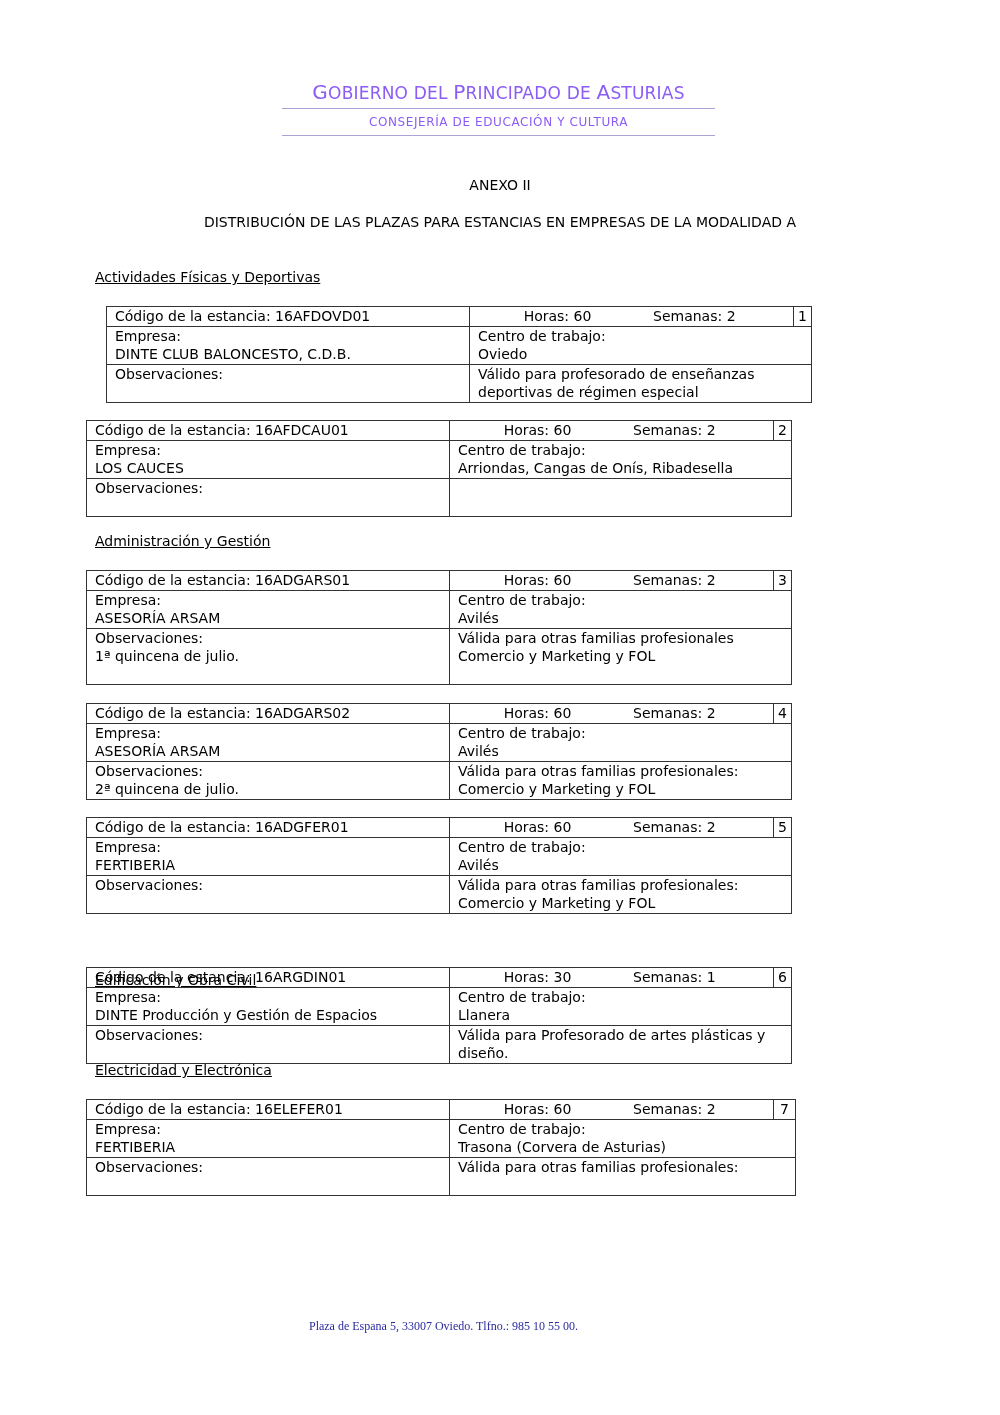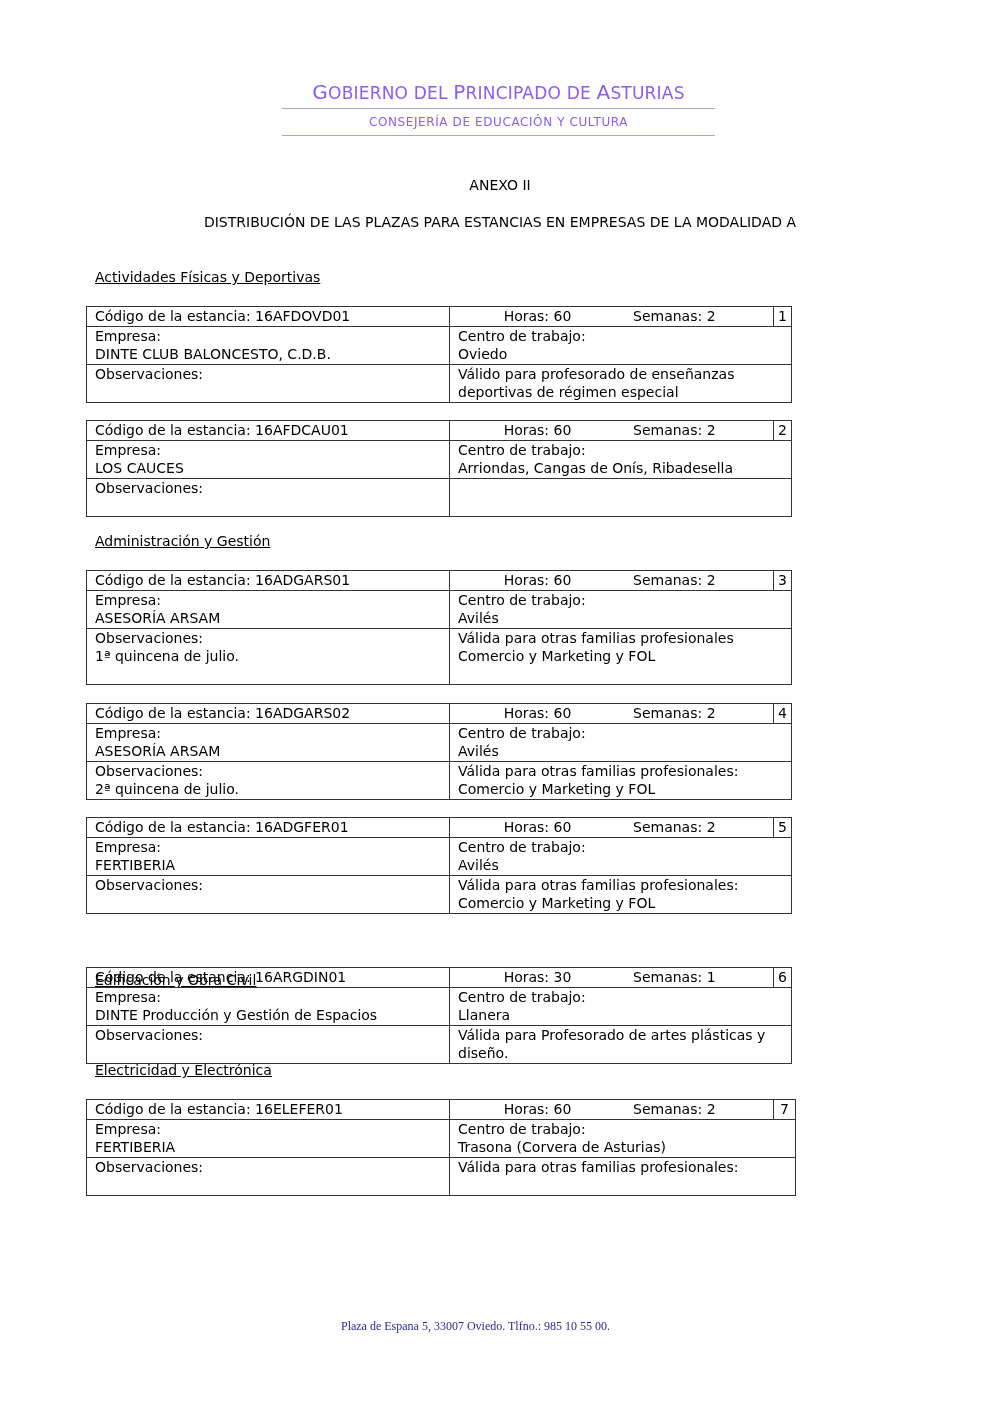--- a/index.html
+++ b/index.html
@@ -10,40 +10,40 @@
   .hr { height: 1px; background: #a9a3d6; width: 433px; }
   .consejeria { font-size: 12px; letter-spacing: 0.6px; line-height: 26px; height: 26px; }
   .doc-title { position: absolute; left: 0; width: 1000px; text-align: center; font-size: 14px; }
   .section-title { position: absolute; left: 95px; font-size: 14px; text-decoration: underline; }
   table.est { position: absolute; left: 86px; border-collapse: collapse; font-size: 14px; line-height: 18.5px; }
   table.est td { border: 1px solid #333; padding: 0 8px; vertical-align: top; }
   table.est td.c1 { width: 346px; }
   table.est td.c2 { width: 159px; border-right: none; text-align: center; }
   table.est td.c3 { width: 132px; border-left: none; }
   table.est td.c4 { width: 13px; text-align: center; padding: 0 2px; }
-  .footer { position: absolute; left: 0; width: 887px; top: 1319px; text-align: center; font-family: "Liberation Serif", serif; font-size: 12px; color: #2a2aa0; padding-left: 32px; }
+  .footer { position: absolute; left: 0; width: 887px; top: 1319px; text-align: center; font-family: "Liberation Serif", serif; font-size: 12px; color: #2a2aa0; }
 </style>
 </head>
 <body>
 
 <div class="header">
   <div class="gov-title">
     <span class="cap">G</span><span>OBIERNO DEL </span><span class="cap">P</span><span>RINCIPADO DE </span><span class="cap">A</span><span>STURIAS</span>
   </div>
   <div class="hr"></div>
   <div class="consejeria">CONSEJERÍA DE EDUCACIÓN Y CULTURA</div>
   <div class="hr"></div>
 </div>
 
 <div class="doc-title" style="top:177px;">ANEXO II</div>
 <div class="doc-title" style="top:214px;">DISTRIBUCIÓN DE LAS PLAZAS PARA ESTANCIAS EN EMPRESAS DE LA MODALIDAD A</div>
 
 <div class="section-title" style="top:269px;">Actividades Físicas y Deportivas</div>
 
-<table class="est" style="top:306px;">
+<table class="est" style="top:306px;margin-left:20px;">
   <tbody>
       <tr>
     <td class="c1"><span>Código de la estancia: </span><span>16AFDOVD01</span></td>
     <td class="c2"><span>Horas: </span><span>60</span></td>
     <td class="c3"><span>Semanas: </span><span>2</span></td>
     <td class="c4">1</td>
   </tr>
   <tr>
     <td class="c1">
           <div>Empresa:</div>

